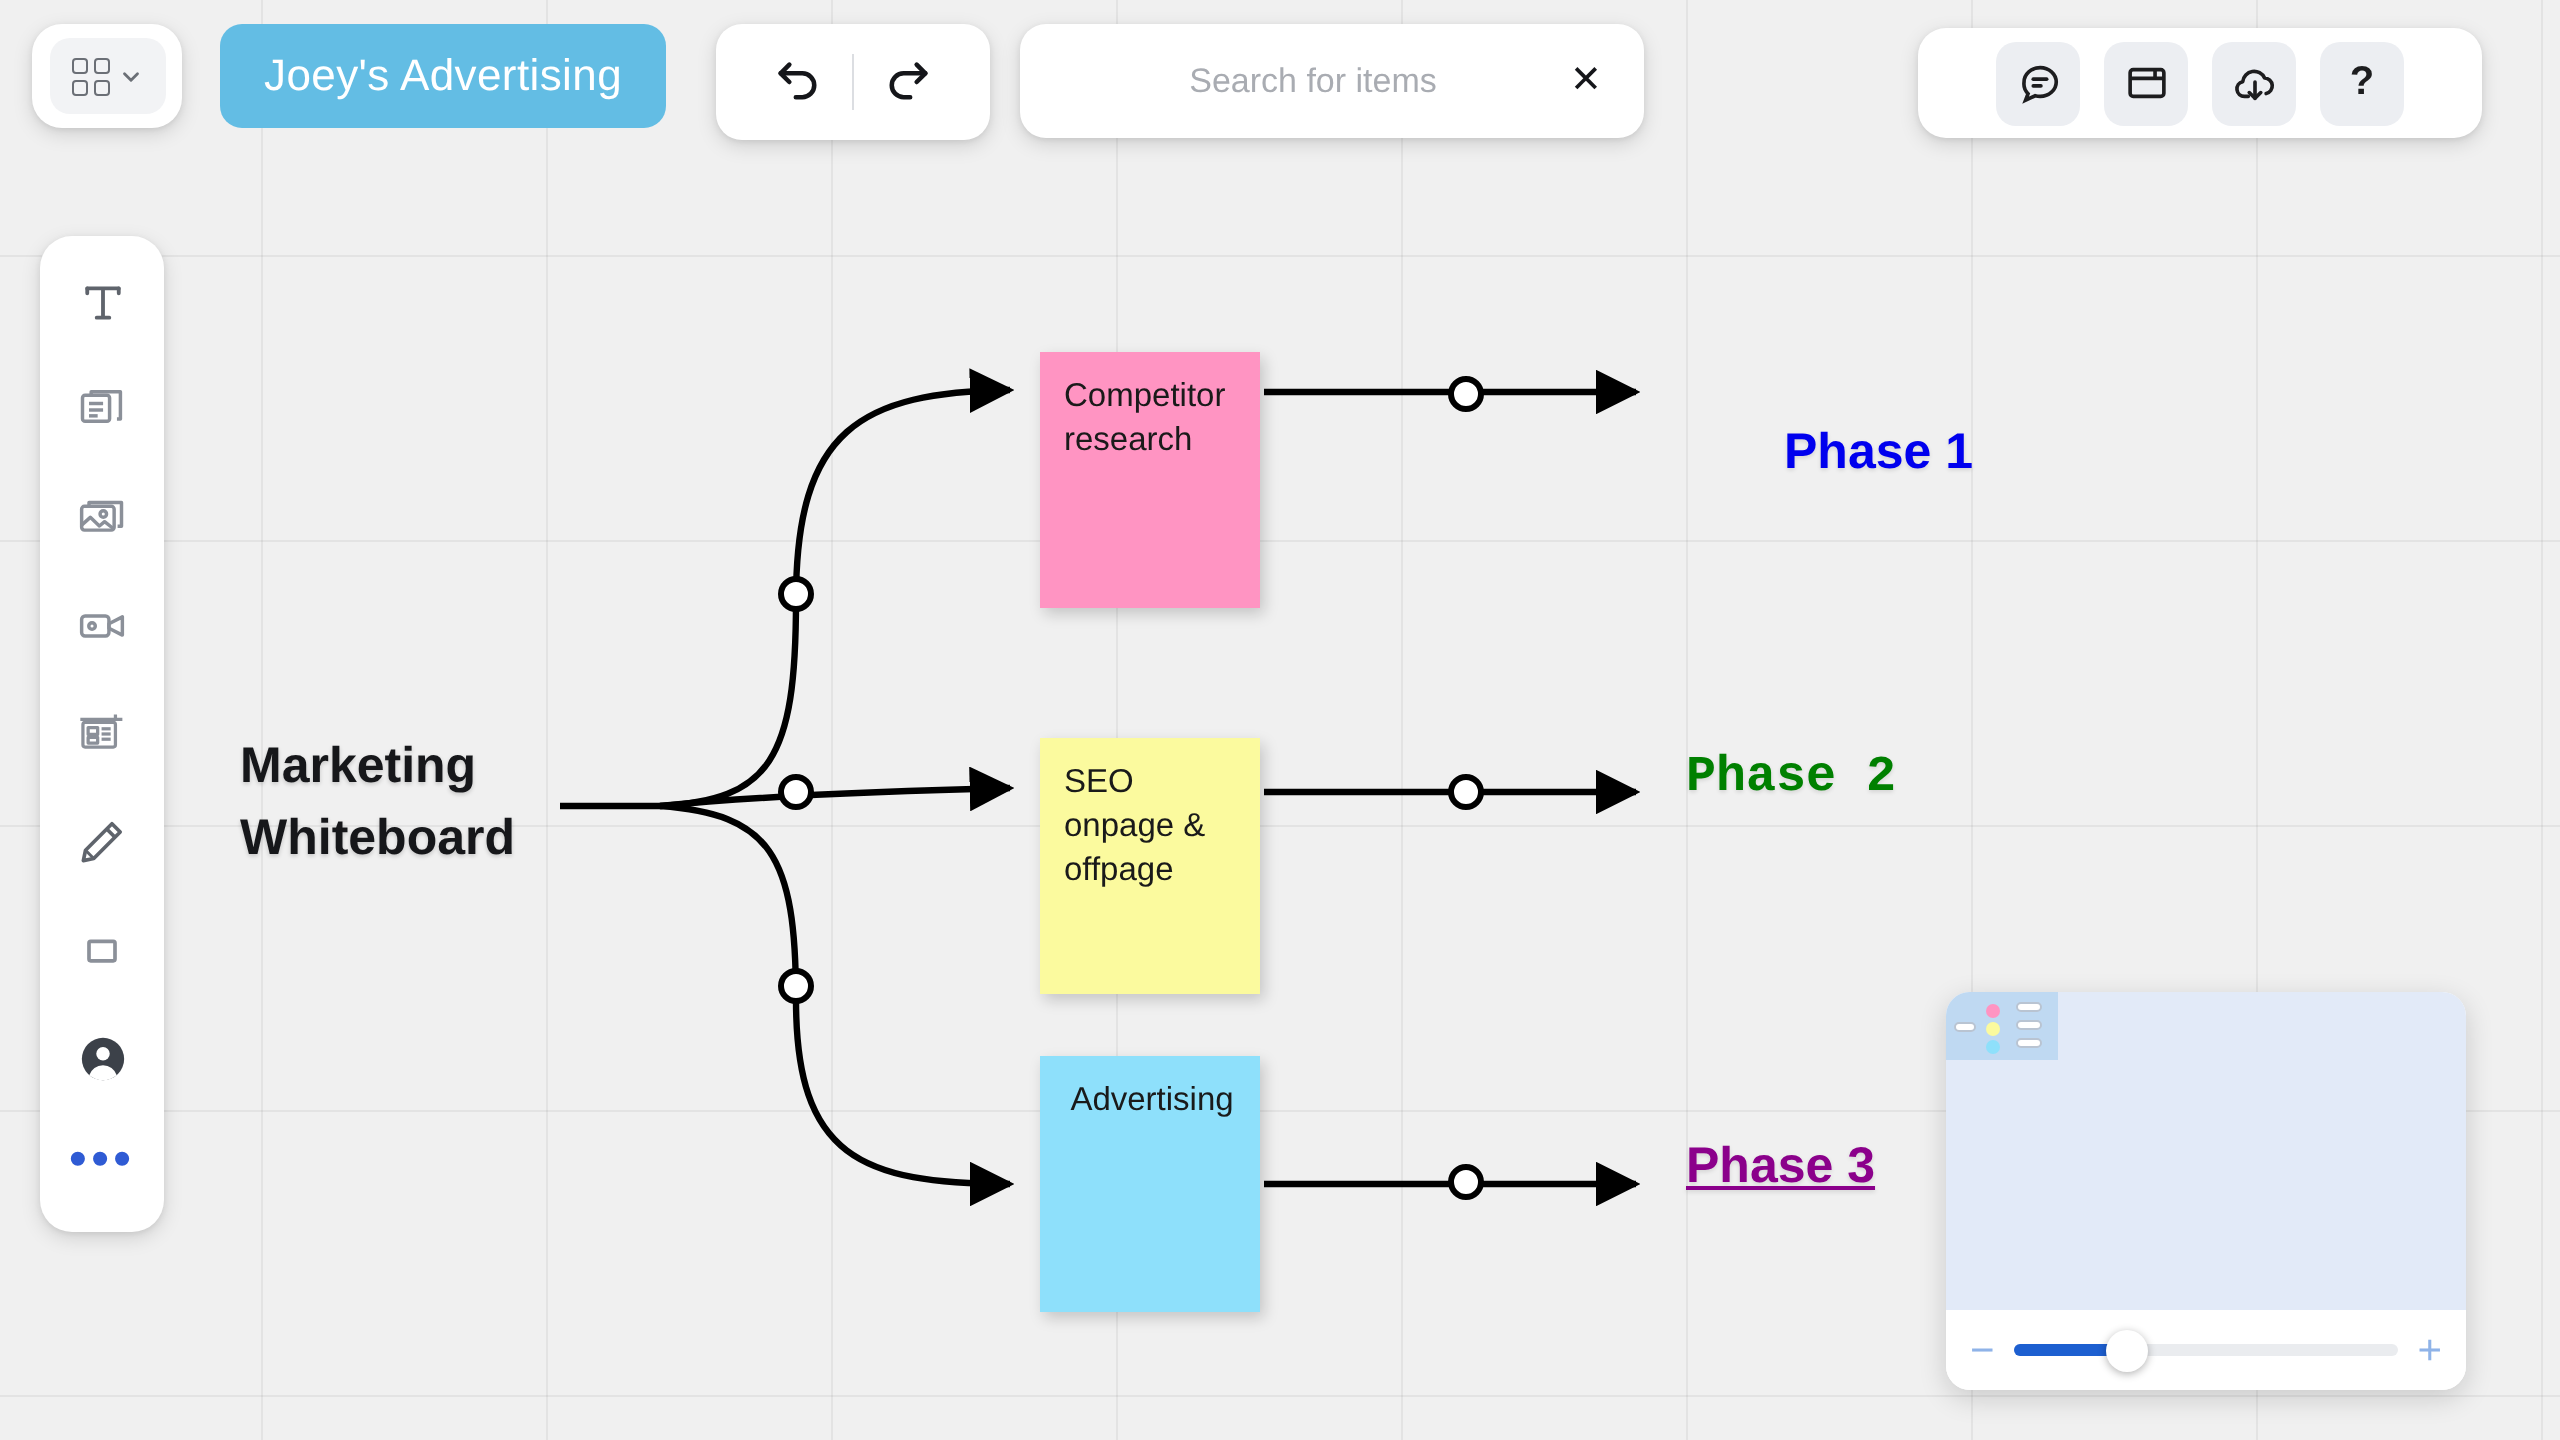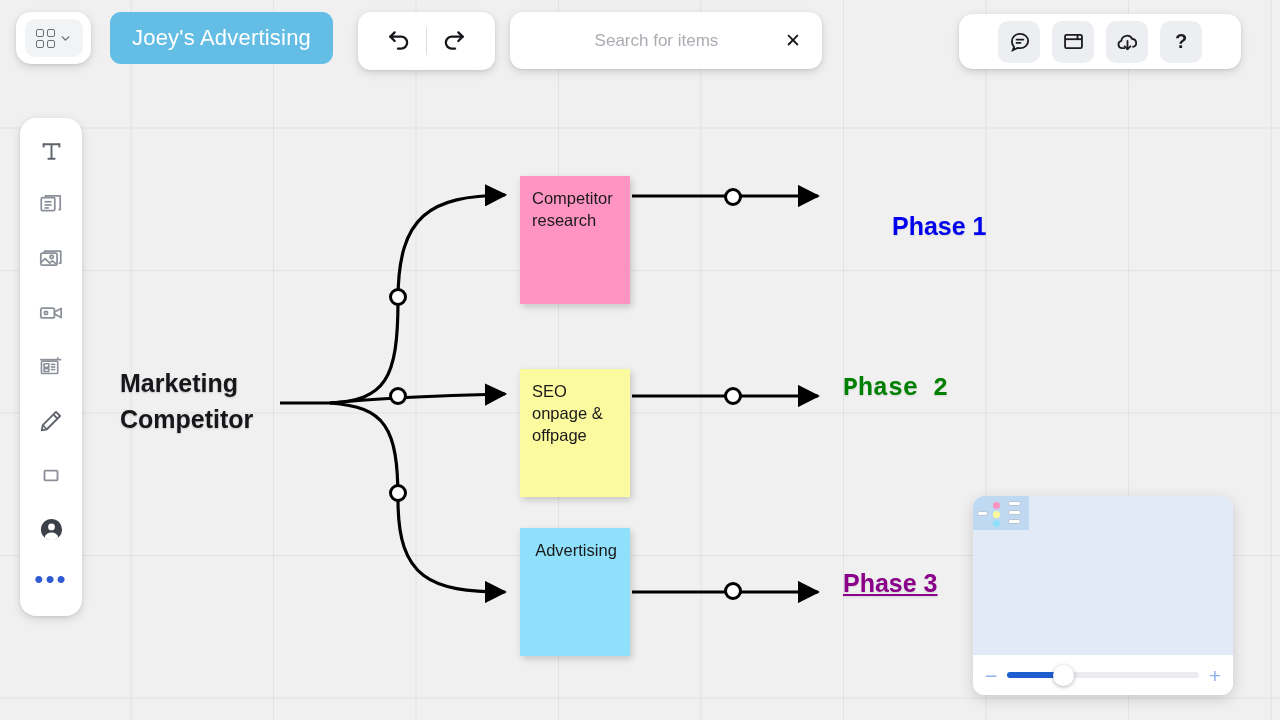--- a/index.html
+++ b/index.html
@@ -222,21 +222,21 @@
         <circle cx="398" cy="396" r="7.5"></circle>
         <circle cx="398" cy="493" r="7.5"></circle>
         <circle cx="733" cy="197" r="7.5"></circle>
         <circle cx="733" cy="396" r="7.5"></circle>
         <circle cx="733" cy="591" r="7.5"></circle>
       </g>
     </svg>
 
     <div class="node" id="root-node">
       <div>Marketing</div>
-      <div>Competitor</div>
+      <div>Whiteboard</div>
     </div>
 
     <div class="node sticky" style="left:520px; top:132px; background:#ff94c2;margin-top:44px;">
       <span>Competitor research</span>
     </div>
     <div class="node sticky" style="left:520px; top:332px; background:#fbfa9e;margin-top:37px;">
       <span>SEO onpage &amp; offpage</span>
     </div>
     <div class="node sticky" style="left:520px; top:528px; background:#8ee0fb;text-align:center;">
       <span>Advertising</span>

